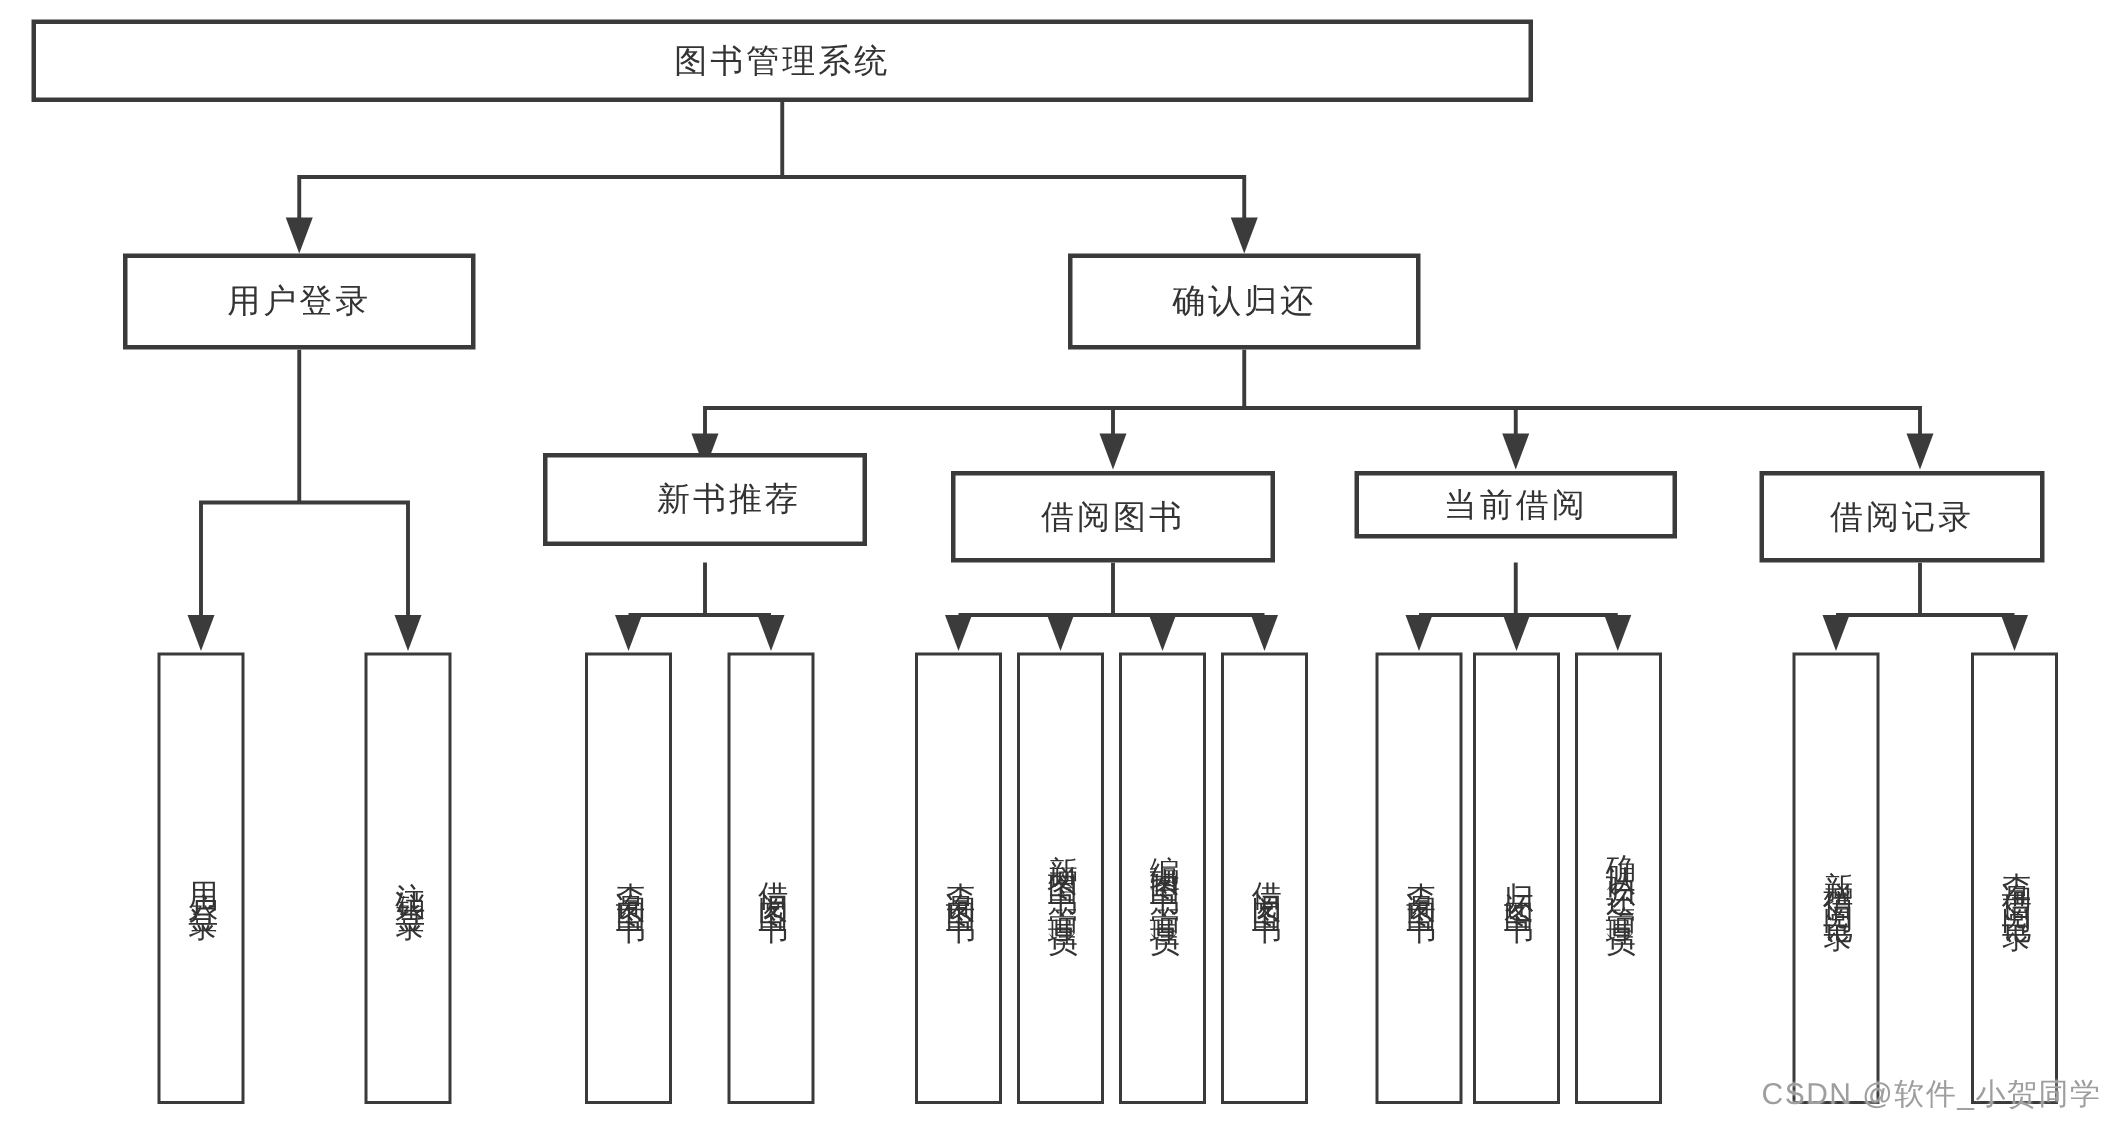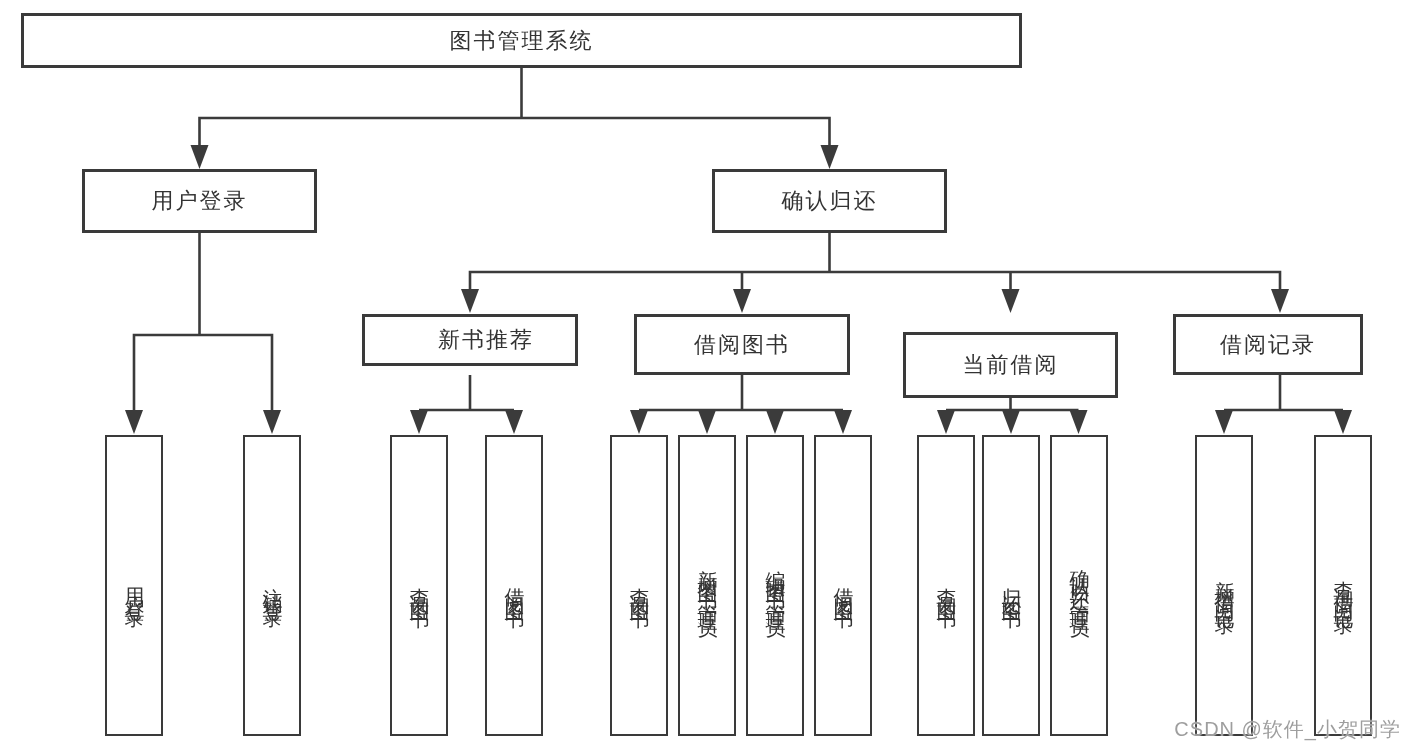--- a/index.html
+++ b/index.html
@@ -133,23 +133,23 @@
       <polygon points="1215,410 1233,410 1224,434"></polygon>
       <polygon points="1334,410 1352,410 1343,434"></polygon>
     </g>
   </svg>
 
   <div class="hbox" style="left:21px; top:13px; width:1001px; height:55px;">图书管理系统</div>
 
   <div class="hbox" style="left:82px; top:169px; width:235px; height:64px;">用户登录</div>
   <div class="hbox" style="left:712px; top:169px; width:235px; height:64px;">确认归还</div>
 
-  <div class="hbox" style="left:362px; top:314px; width:216px; height:52px;padding-left:32px;">新书推荐</div>
+  <div class="hbox" style="left:362px; top:302px; width:216px; height:62px;padding-left:32px;">新书推荐</div>
   <div class="hbox" style="left:634px; top:314px; width:216px; height:61px;">借阅图书</div>
-  <div class="hbox" style="left:903px; top:332px; width:215px; height:66px;">当前借阅</div>
+  <div class="hbox" style="left:903px; top:314px; width:215px; height:45px;">当前借阅</div>
   <div class="hbox" style="left:1173px; top:314px; width:190px; height:61px;">借阅记录</div>
 
   <div class="vbox" style="left:105px;">用户登录</div>
   <div class="vbox" style="left:243px;">注销登录</div>
   <div class="vbox" style="left:390px;">查询图书</div>
   <div class="vbox" style="left:485px;">借阅图书</div>
   <div class="vbox" style="left:610px;">查询图书</div>
   <div class="vbox" style="left:678px;">新增图书（管理员）</div>
   <div class="vbox" style="left:746px;">编辑图书（管理员）</div>
   <div class="vbox" style="left:814px;">借阅图书</div>

